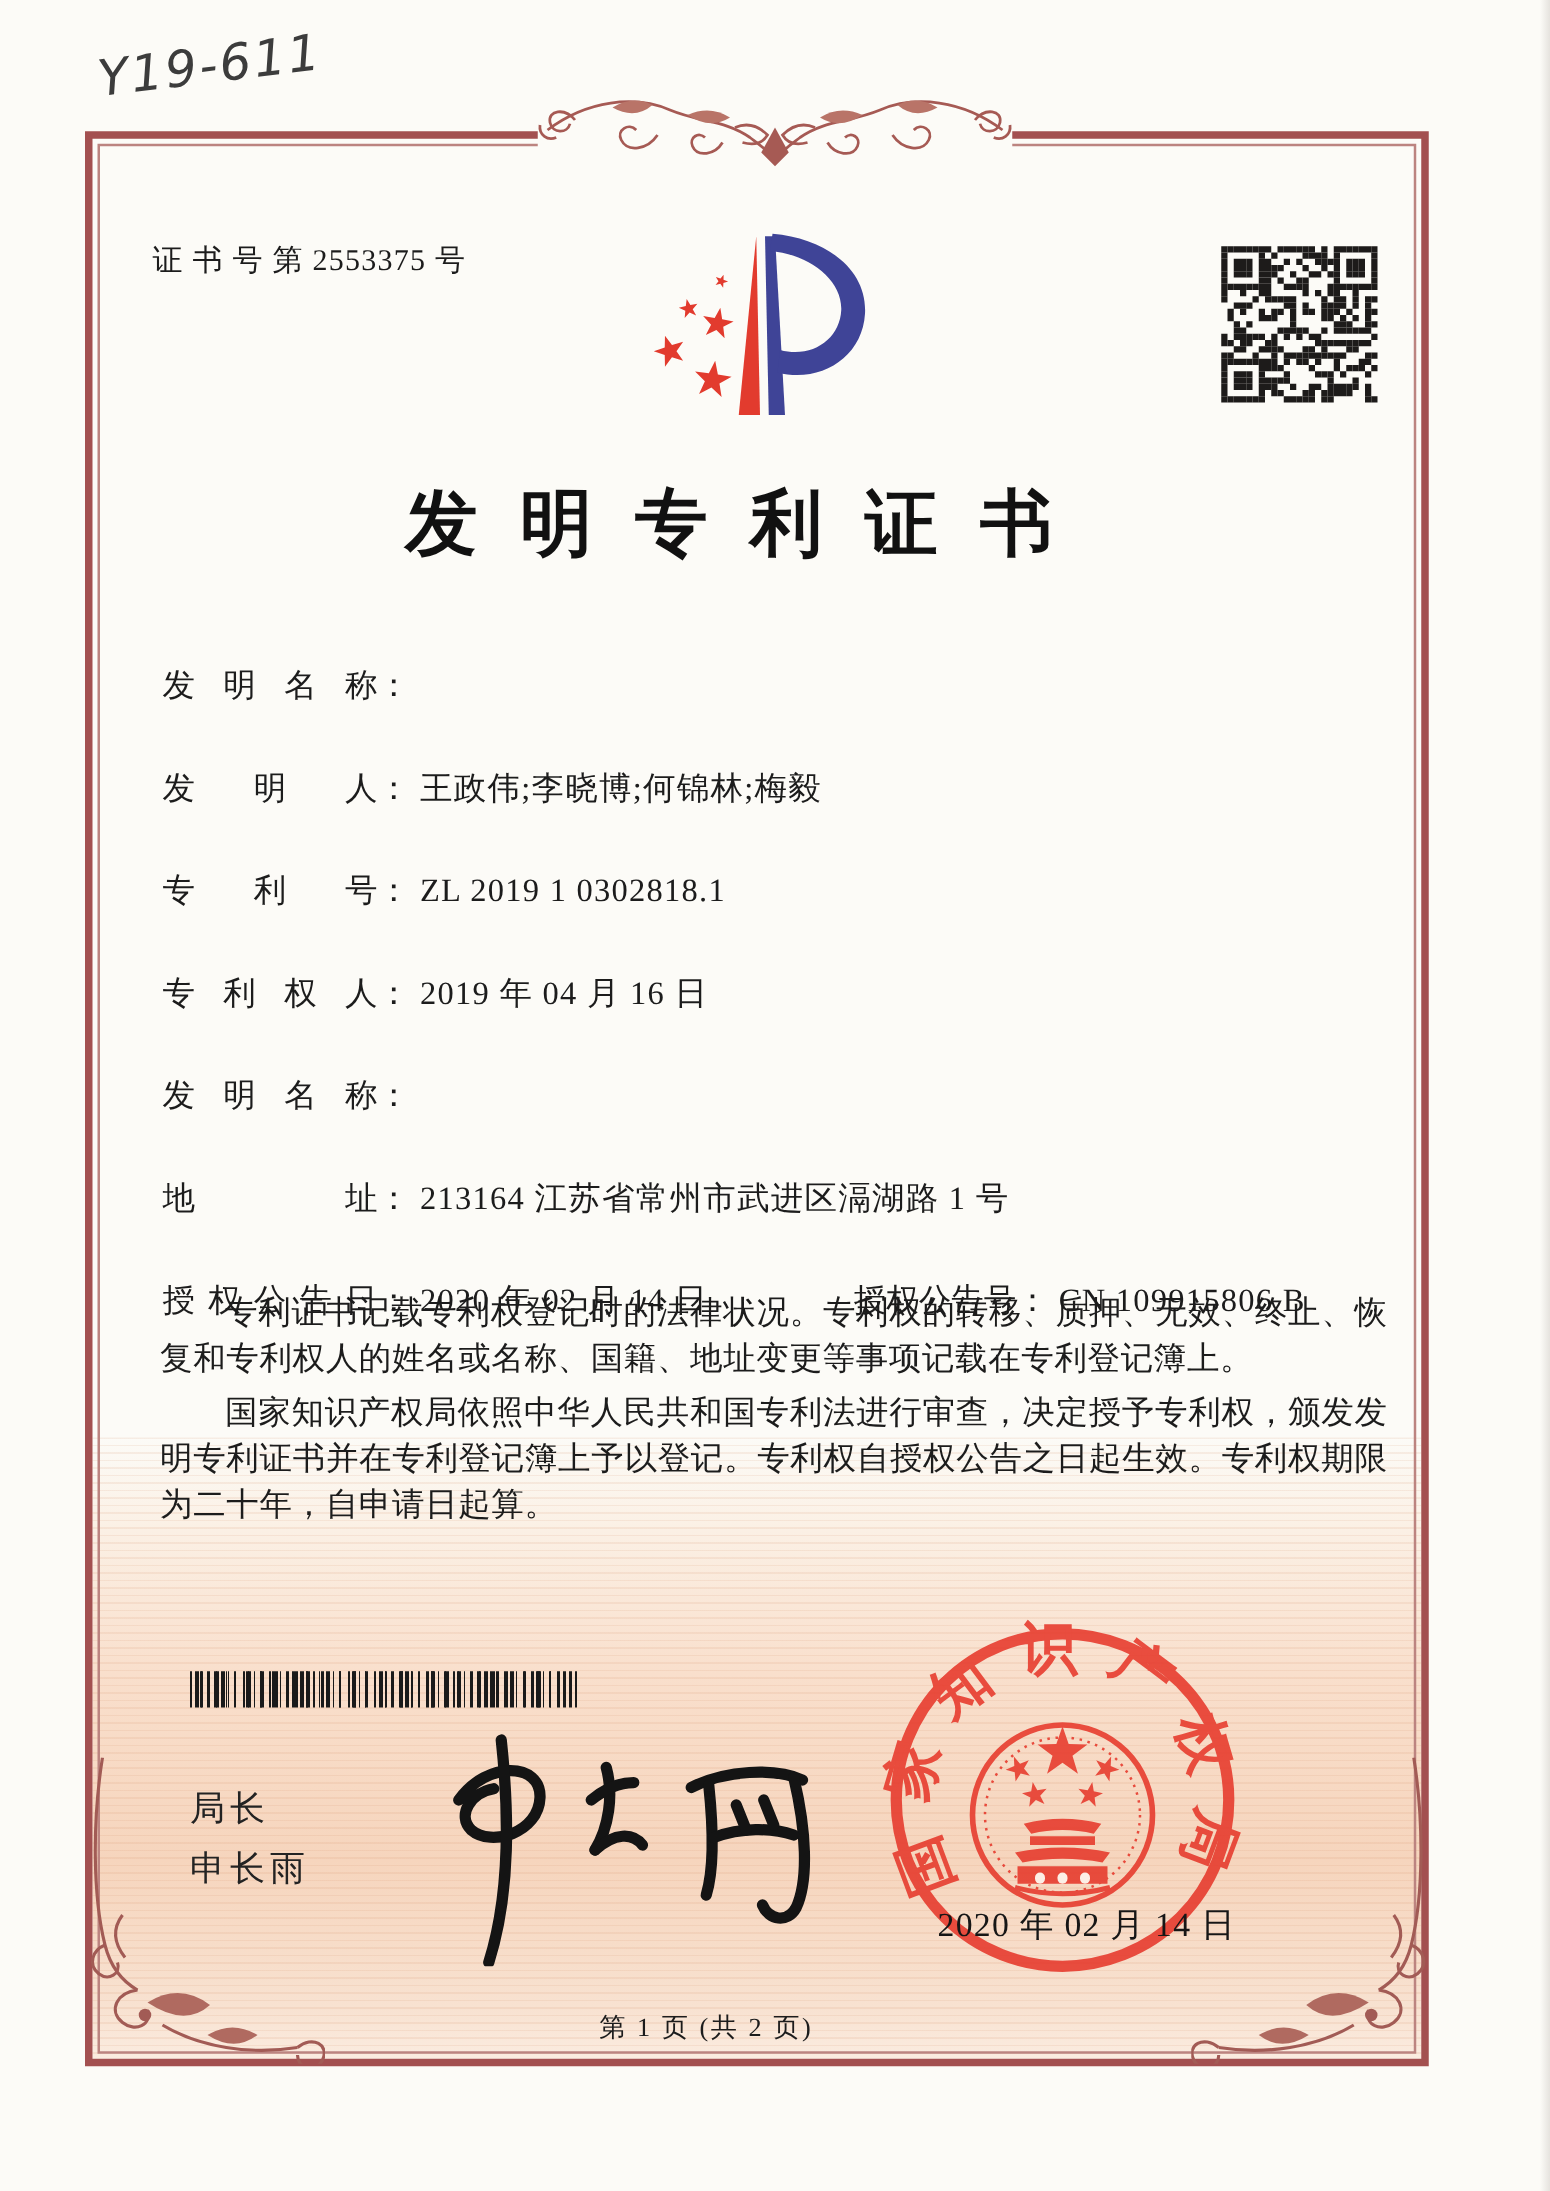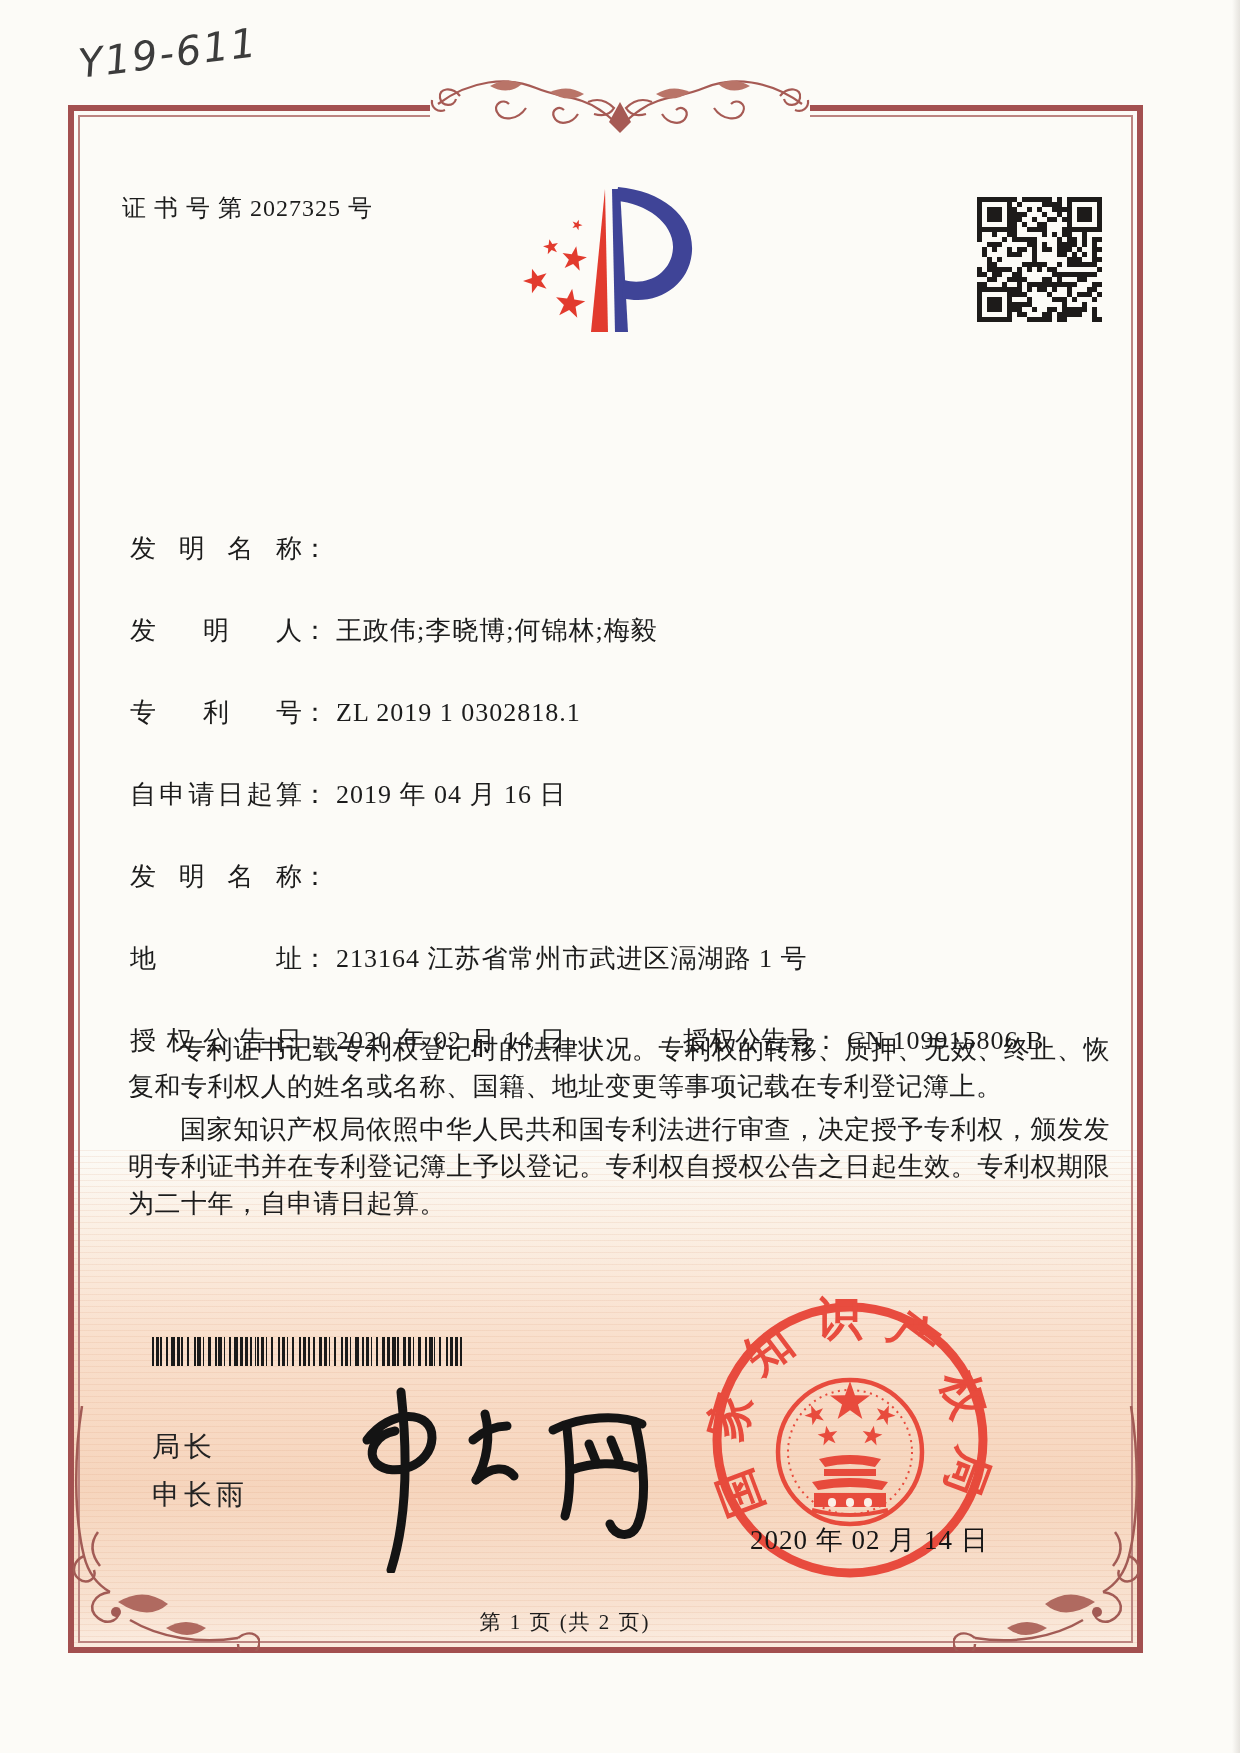--- a/index.html
+++ b/index.html
@@ -112,21 +112,21 @@
       <path d="M14,150 c-10,4 -14,16 -5,23 c8,6 18,0 15,-9"></path>
       <path d="M40,186 c-16,2 -24,16 -12,26 c10,8 24,2 20,-10"></path>
       <path d="M48,196 q26,-16 50,2 q-20,18 -50,-2" fill="#b06a60" stroke="none"></path>
       <path d="M60,214 C90,232 130,238 168,232"></path>
       <path d="M168,232 c12,-10 26,-2 20,10 c-5,10 -20,8 -20,-4"></path>
       <path d="M96,222 q20,-12 40,0 q-18,14 -40,0" fill="#b06a60" stroke="none"></path>
       <circle cx="46" cy="206" r="5" fill="#a25b55" stroke="none"></circle>
     </g>
   </svg>
 
-  <div class="certno">证 书 号 第 2027325 号</div>
+  <div class="certno">证 书 号 第 2553375 号</div>
 
   <svg class="logo" width="190" height="155" viewBox="0 0 190 155">
     <defs>
       <path id="st" d="M0,-10 L2.35,-3.24 L9.51,-3.09 L3.8,1.24 L5.88,8.09 L0,3.9 L-5.88,8.09 L-3.8,1.24 L-9.51,-3.09 L-2.35,-3.24 Z"></path>
     </defs>
     <g fill="#e23b2e">
       <use href="#st" transform="translate(72,42) scale(0.55) rotate(20)"></use>
       <use href="#st" transform="translate(46,64) scale(0.8) rotate(-12)"></use>
       <use href="#st" transform="translate(69,76) scale(1.3) rotate(10)"></use>
       <use href="#st" transform="translate(31,98) scale(1.3) rotate(-18)"></use>
@@ -468,38 +468,39 @@
       <i style="left:55px;top:120px"></i>
       <i style="left:60px;top:120px"></i>
       <i style="left:65px;top:120px"></i>
       <i style="left:70px;top:120px"></i>
       <i style="left:80px;top:120px"></i>
       <i style="left:85px;top:120px"></i>
       <i style="left:115px;top:120px"></i>
       <i style="left:120px;top:120px"></i>
     </div>
 
+  <div class="title">发明专利证书</div>
 
   <div class="fields">
     <div class="frow">
       <span class="flabel">发明名称</span>
         <span class="fcolon">：</span>
     </div>
     <div class="frow">
       <span class="flabel">发明人</span>
         <span class="fcolon">：</span>
         <span class="fvalue">王政伟;李晓博;何锦林;梅毅</span>
     </div>
     <div class="frow">
       <span class="flabel">专利号</span>
         <span class="fcolon">：</span>
         <span class="fvalue">ZL 2019 1 0302818.1</span>
     </div>
     <div class="frow">
-      <span class="flabel">自申请日起算</span>
+      <span class="flabel">专利权人</span>
         <span class="fcolon">：</span>
         <span class="fvalue">2019 年 04 月 16 日</span>
     </div>
     <div class="frow">
       <span class="flabel">发明名称</span>
         <span class="fcolon">：</span>
     </div>
     <div class="frow">
       <span class="flabel">地址</span>
         <span class="fcolon">：</span>

